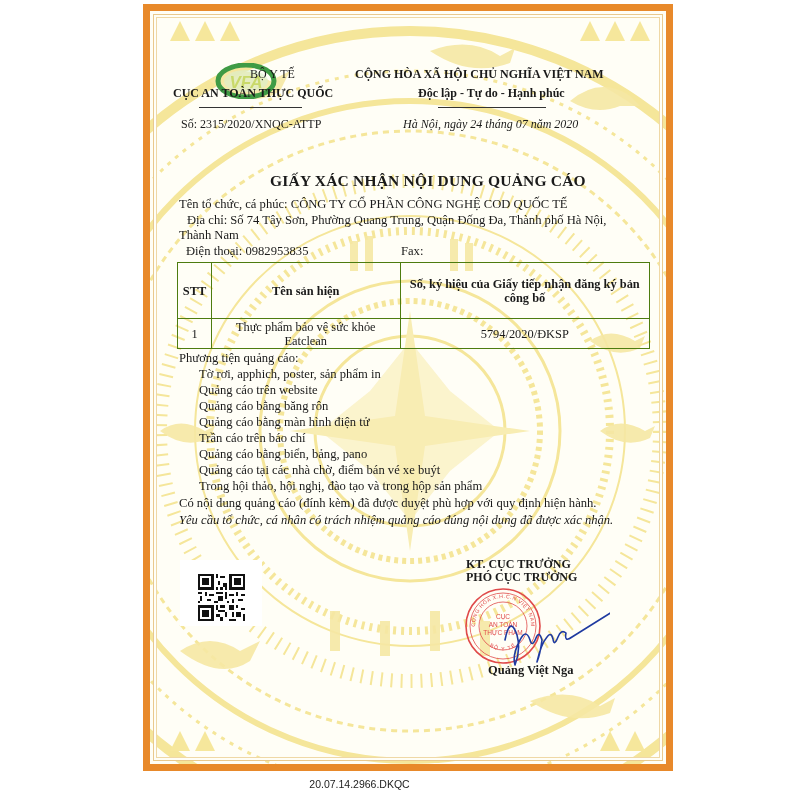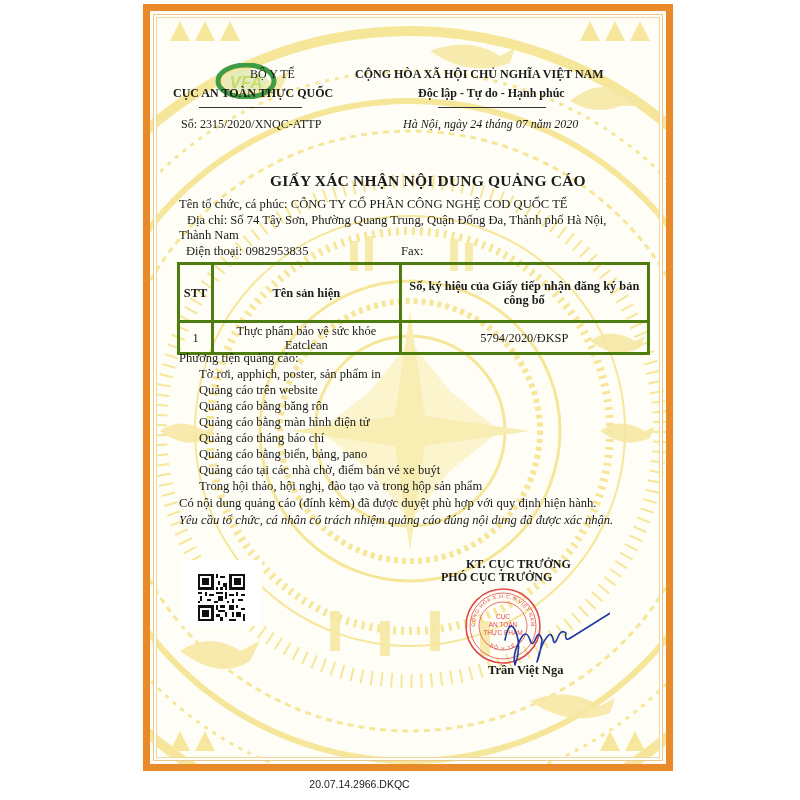--- a/index.html
+++ b/index.html
@@ -22,21 +22,21 @@
     .ital { font-style: italic; }
     .header-left { font-size: 12px; }
     .header-right { font-size: 12px; }
     .hr { position: absolute; height: 1px; background: #333; }
     .title { font-size: 15.5px; font-weight: bold; letter-spacing: 0.2px; }
     .body-txt { font-size: 12.6px; }
     table.prod {
       position: absolute; left: 177px; top: 262px; width: 473px; border-collapse: collapse;
       font-size: 12.4px;
     }
-    table.prod td, table.prod th { border: 3px solid #4d7c0f; text-align: center; vertical-align: middle; padding: 0 2px; line-height: 14px; }
+    table.prod td, table.prod th { border: 1px solid #4d7c0f; text-align: center; vertical-align: middle; padding: 0 2px; line-height: 14px; }
     table.prod th { font-weight: bold; height: 55px; }
     table.prod td { height: 29px; }
     .qr-box { position: absolute; left: 180px; top: 560px; width: 82px; height: 66px; background: #ffffff; }
     .qr { position: absolute; left: 198px; top: 574px; width: 47px; height: 47px; }
     .stamp { position: absolute; left: 463px; top: 586px; width: 80px; height: 80px; }
     .sig { position: absolute; left: 500px; top: 600px; width: 110px; height: 70px; }
     .logo { position: absolute; left: 215px; top: 63px; width: 62px; height: 36px; }
     .footer-code { position: absolute; left: 0; width: 719px; top: 778px; text-align: center; font-family: "Liberation Sans", "DejaVu Sans", sans-serif; font-size: 10.5px; color: #222; }
   </style>
 </head>
@@ -141,21 +141,21 @@
     <td>5794/2020/ĐKSP</td>
   </tr>
 </tbody>
   </table>
 
 <div class="abs body-txt" style="left:179px; top:351px;">Phương tiện quảng cáo:</div>
 <div class="abs body-txt" style="left:199px; top:367px;">Tờ rơi, apphich, poster, sản phẩm in</div>
 <div class="abs body-txt" style="left:199px; top:383px;">Quảng cáo trên website</div>
 <div class="abs body-txt" style="left:199px; top:399px;">Quảng cáo bằng băng rôn</div>
 <div class="abs body-txt" style="left:199px; top:415px;">Quảng cáo bằng màn hình điện tử</div>
-<div class="abs body-txt" style="left:199px; top:431px;">Quảng cáo tháng báo chí</div>
+<div class="abs body-txt" style="left:199px; top:431px;">Trần cáo trên báo chí</div>
 <div class="abs body-txt" style="left:199px; top:447px;">Quảng cáo bằng biển, bảng, pano</div>
 <div class="abs body-txt" style="left:199px; top:463px;">Quảng cáo tại các nhà chờ, điểm bán vé xe buýt</div>
 <div class="abs body-txt" style="left:199px; top:479px;">Trong hội thảo, hội nghị, đào tạo và trong hộp sản phẩm</div>
 
 <div class="abs body-txt" style="left:179px; top:496px;">Có nội dung quảng cáo (đính kèm) đã được duyệt phù hợp với quy định hiện hành.</div>
 <div class="abs body-txt" style="left:179px; top:513px;font-style:italic;">Yêu cầu tổ chức, cá nhân có trách nhiệm quảng cáo đúng nội dung đã được xác nhận.</div>
 
 <div class="qr-box"></div>
 <svg class="qr" viewBox="0 0 21 21" shape-rendering="crispEdges">
   <rect width="21" height="21" fill="#ffffff"></rect>
@@ -208,36 +208,36 @@
       <rect x="17" y="14" width="1" height="1"></rect>
       <rect x="19" y="15" width="2" height="1"></rect>
       <rect x="15" y="17" width="1" height="2"></rect>
       <rect x="17" y="17" width="2" height="2"></rect>
       <rect x="20" y="18" width="1" height="3"></rect>
       <rect x="14" y="20" width="3" height="1"></rect>
   </g>
 </svg>
 
 <div class="abs bold" style="left:466px; top:557px; font-size:12px;">KT. CỤC TRƯỞNG</div>
-<div class="abs bold" style="left:441px; top:570px; font-size:12px;">PHÓ CỤC TRƯỞNG</div>
+<div class="abs bold" style="left:466px; top:570px; font-size:12px;">PHÓ CỤC TRƯỞNG</div>
 
 <svg class="stamp" viewBox="0 0 80 80">
   <circle cx="40" cy="40" r="37" fill="none" stroke="#e04a4a" stroke-width="1.6"></circle>
   <circle cx="40" cy="40" r="33" fill="none" stroke="#e04a4a" stroke-width="0.8"></circle>
   <circle cx="40" cy="40" r="24" fill="none" stroke="#e04a4a" stroke-width="0.8"></circle>
   <defs>
       <path id="ringTop" d="M12,40 a28,28 0 0,1 56,0"></path>
       <path id="ringBot" d="M18,50 a24,24 0 0,0 44,0"></path>
     </defs>
   <text font-family="Liberation Sans, sans-serif" font-size="5.2" fill="#e04a4a" letter-spacing="0.6"><textPath href="#ringTop" startOffset="50%" text-anchor="middle">CỘNG HÒA X.H.C.N VIỆT NAM</textPath></text>
   <text font-family="Liberation Sans, sans-serif" font-size="5.2" fill="#e04a4a" letter-spacing="1.2"><textPath href="#ringBot" startOffset="50%" text-anchor="middle">BỘ Y TẾ</textPath></text>
   <text x="40" y="33" text-anchor="middle" font-family="Liberation Sans, sans-serif" font-size="6.5" fill="#e04a4a">CỤC</text>
   <text x="40" y="41" text-anchor="middle" font-family="Liberation Sans, sans-serif" font-size="6.5" fill="#e04a4a">AN TOÀN</text>
   <text x="40" y="49" text-anchor="middle" font-family="Liberation Sans, sans-serif" font-size="6.5" fill="#e04a4a">THỰC PHẨM</text>
 </svg>
 
 <svg class="sig" viewBox="0 0 110 70">
   <path d="M5 40 q5 -25 12 -5 q4 15 -2 30 q-3 -10 5 -25 q6 -12 10 0 q2 8 6 -2 q3 -8 6 2 q-2 15 -5 22 q4 -18 10 -25 q4 -6 6 2 q1 8 5 -2 q3 -8 8 -4 q-2 10 6 4 l40 -25" fill="none" stroke="#1f3aa0" stroke-width="1.6" stroke-linecap="round" stroke-linejoin="round"></path>
 </svg>
 
-<div class="abs bold" style="left:488px; top:663px; font-size:12.5px;">Trần Việt Nga</div>
+<div class="abs bold" style="left:488px; top:663px; font-size:12.5px;">Quảng Việt Nga</div>
 
 <div class="footer-code">20.07.14.2966.DKQC</div>
 
 </body></html>

